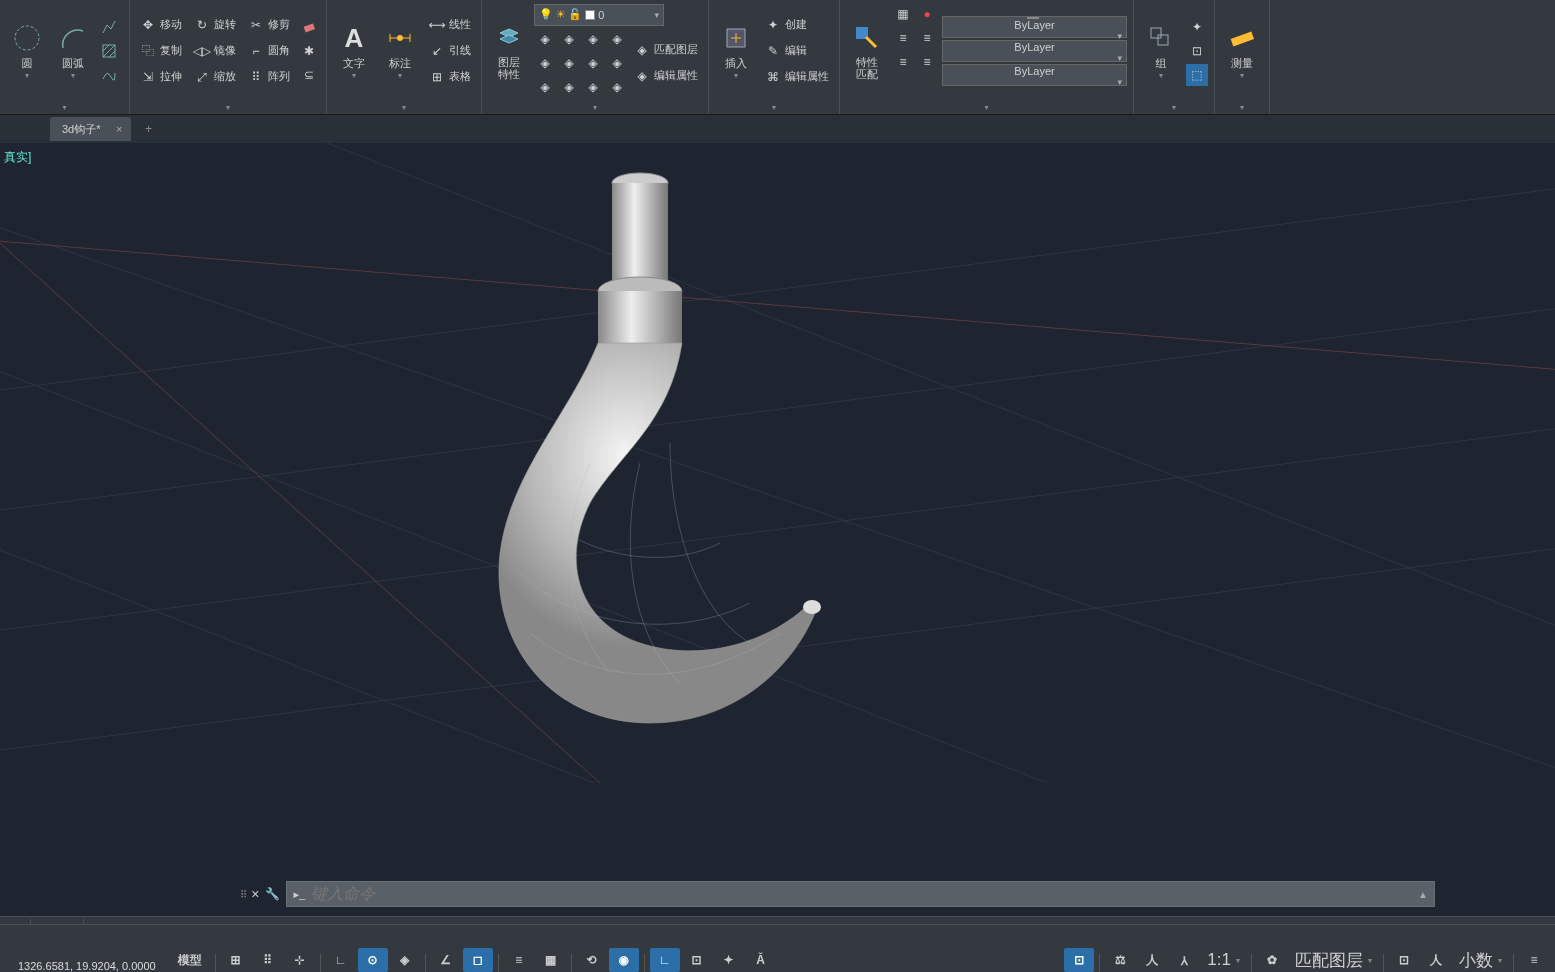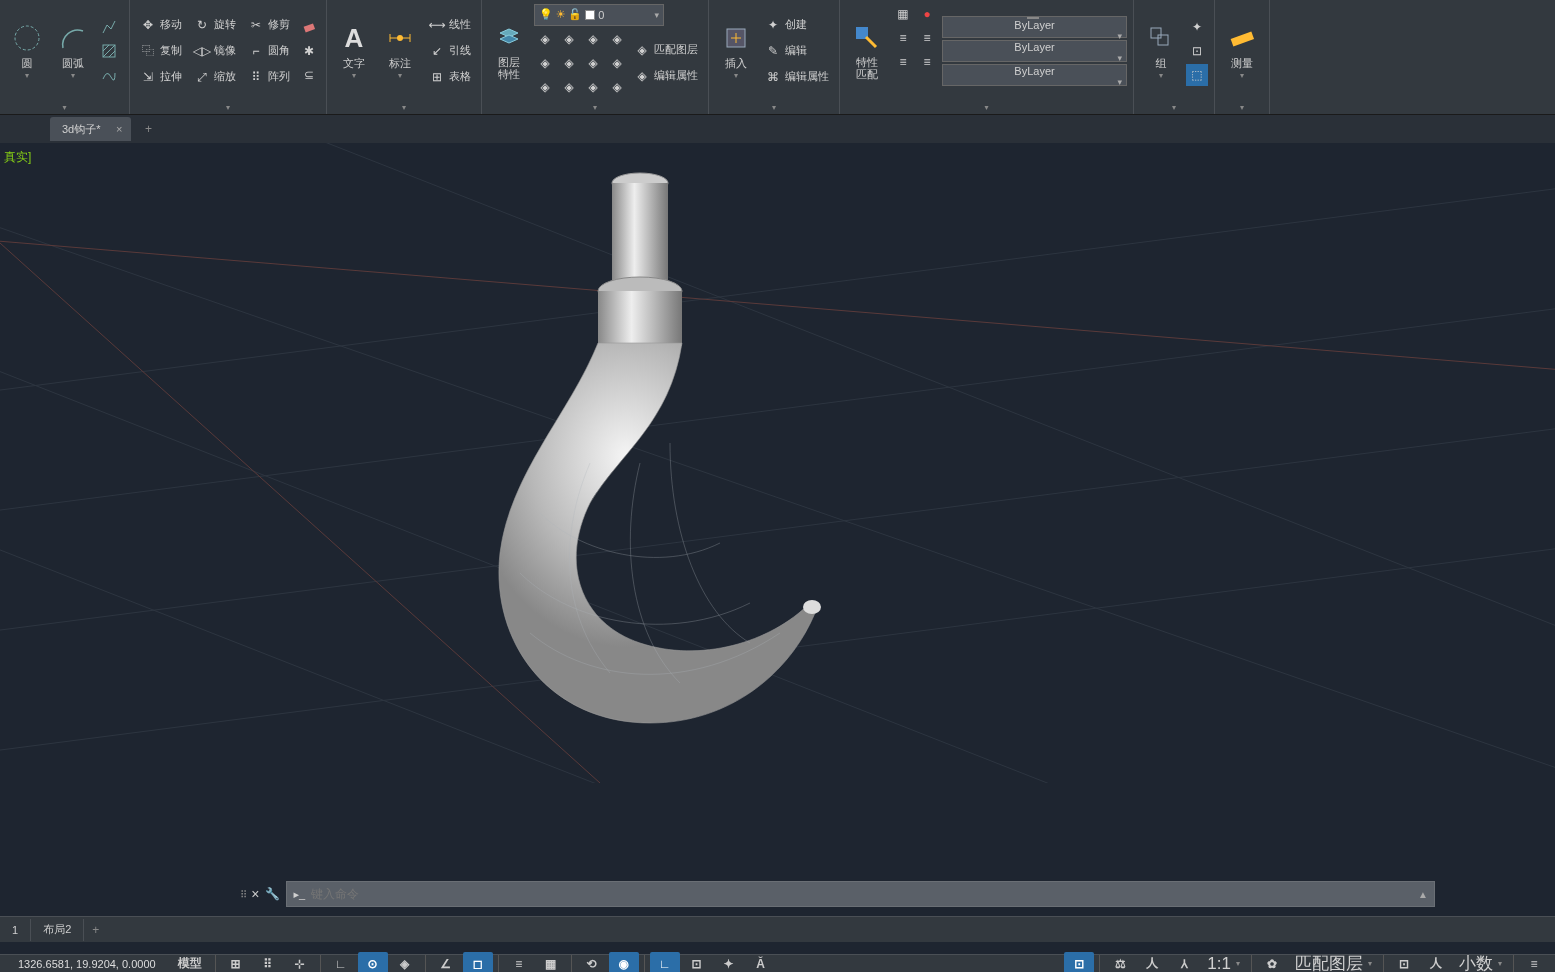--- a/index.html
+++ b/index.html
@@ -30,39 +30,39 @@
 
 
 .doc-tabs { height:28px; background:#2a3038; display:flex; align-items:center; padding-left:50px; }
 .doc-tab { height:24px; background:#4a5058; padding:0 30px 0 12px; display:flex; align-items:center; border-radius:3px 3px 0 0; position:relative; font-size:11px; cursor:pointer; }
 .doc-tab .close { position:absolute; right:8px; font-size:11px; color:#aaa; }
 .tab-add { width:24px; height:20px; display:flex; align-items:center; justify-content:center; color:#888; cursor:pointer; margin-left:6px; }
 
 
 .viewport { position:relative; height:640px; background:#1e2530; overflow:hidden; }
 .viewport svg { position:absolute; inset:0; }
-.vp-label { position:absolute; top:6px; left:4px; font-size:12px; color:#84cc16; }
+.vp-label { position:absolute; top:6px; left:4px; font-size:12px; color:#5eead4; }
 
 
 .cmd-bar { position:absolute; bottom:63px; left:240px; right:120px; height:30px; display:flex; align-items:center; gap:6px; }
 .cmd-handle { color:#888; font-size:10px; letter-spacing:-2px; cursor:move; }
 .cmd-close { color:#ccc; cursor:pointer; font-size:14px; }
 .cmd-wrench { color:#ccc; cursor:pointer; }
 .cmd-input { flex:1; height:26px; background:#5a6068; border:1px solid #6a6f75; display:flex; align-items:center; padding:0 6px; gap:6px; position:relative; }
 .cmd-input .ic { font-size:11px; }
-.cmd-input input { flex:1; background:transparent; border:0; color:#7dd3fc; font-size:12px; outline:none; }
+.cmd-input input { flex:1; background:transparent; border:0; color:#7dd3fc; font-size:16px; outline:none; font-style:italic; }
 .cmd-input .up { position:absolute; right:6px; color:#aaa; font-size:10px; cursor:pointer; }
 
 
 .layout-tabs { position:absolute; bottom:30px; left:0; height:26px; display:flex; align-items:center; background:#33393f; width:100%; border-top:1px solid #4a4f55; }
 .layout-tab { height:22px; padding:0 12px; display:flex; align-items:center; font-size:11px; cursor:pointer; border-right:1px solid #4a4f55; }
 .layout-add { padding:0 8px; color:#888; cursor:pointer; }
 
 
-.status { position:absolute; bottom:0; left:0; right:0; height:18px; background:#33393f; border-top:1px solid #4a4f55; display:flex; align-items:center; padding:0 6px; gap:2px; }
+.status { position:absolute; bottom:0; left:0; right:0; height:48px; background:#33393f; border-top:1px solid #4a4f55; display:flex; align-items:flex-end; padding:0 6px; gap:2px; }
 .coords { font-size:11px; color:#ddd; padding:0 12px; }
 .st-btn { width:30px; height:24px; display:flex; align-items:center; justify-content:center; cursor:pointer; color:#ccc; border-radius:2px;font-weight:bold; }
 .st-btn.on { background:#2b6ea8; color:#fff; }
 .st-sep { width:1px; height:18px; background:#555; margin:0 3px; }
 .st-dd { height:24px; padding:0 6px; display:flex; align-items:center; gap:3px; cursor:pointer; font-size:17px; }
 .st-dd:after { content:"▾"; font-size:8px; color:#888; margin-left:2px; }
 .spacer { flex:1; }
 
 svg { overflow:visible; }
 </style>

